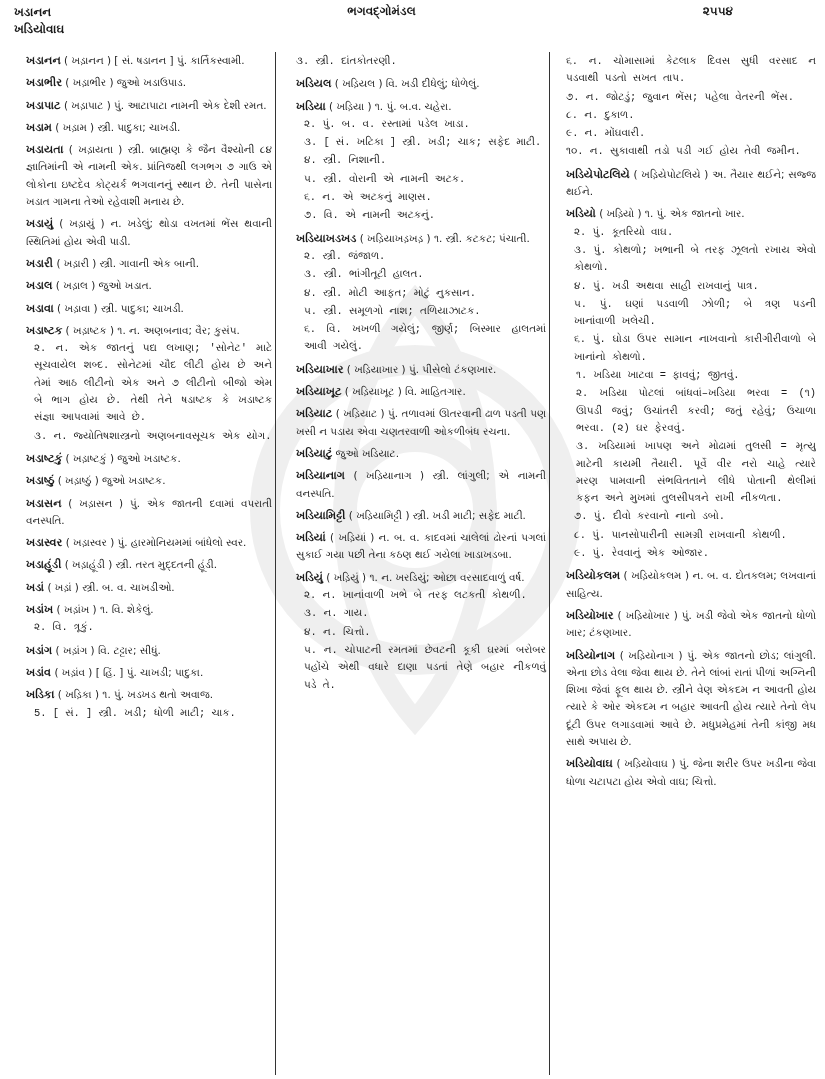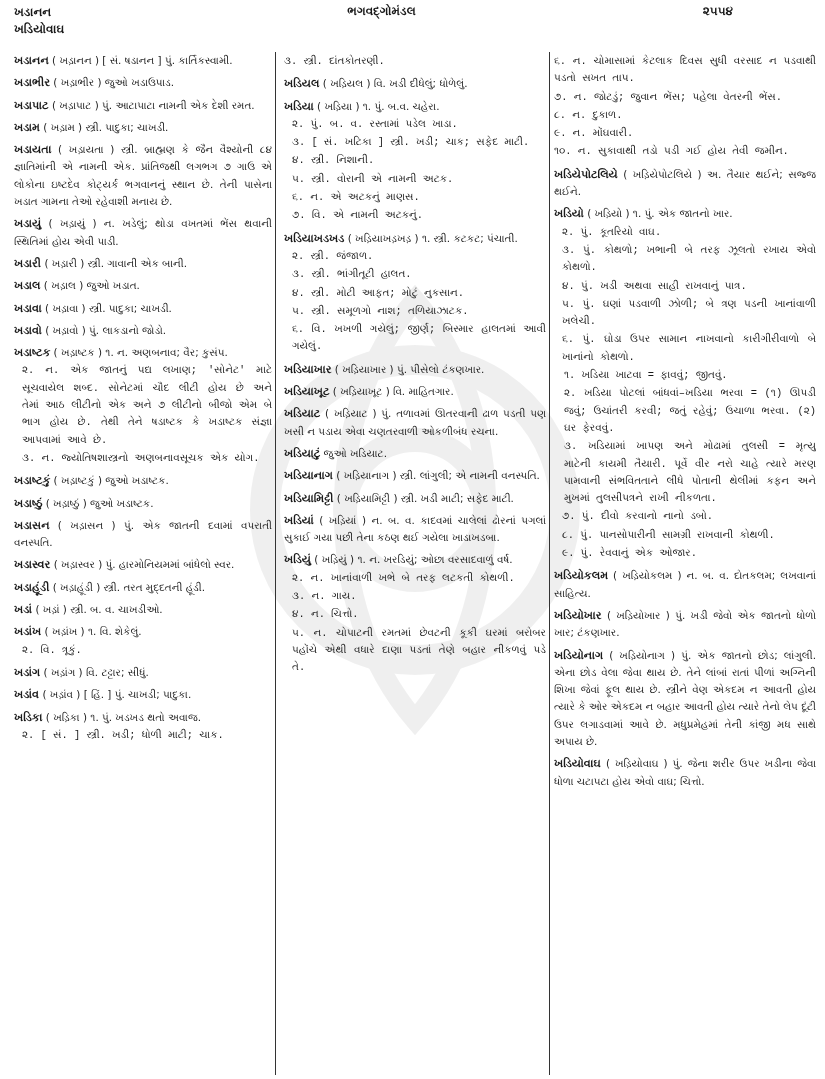--- a/index.html
+++ b/index.html
@@ -10,21 +10,21 @@
                pointer-events: none; opacity: 0.06; }
   .header { position: absolute; left: 14px; right: 10px; top: 4px; height: 46px; }
   .hdr-left { position: absolute; left: 0; top: 0; font-size: 12px; font-weight: bold; line-height: 17px; }
   .hdr-center { position: absolute; left: 0; right: 0; top: 0; text-align: center; font-size: 12px; font-weight: bold; }
   .hdr-right { position: absolute; right: 16px; top: 0; font-size: 12px; font-weight: bold; }
   .columns { position: absolute; top: 52px; left: 14px; right: 6px; bottom: 4px; display: flex; }
   .col { flex: 0 0 auto; font-size: 10.4px; line-height: 17.3px; overflow: hidden; }
   .col1 { width: 258px; padding-right: 3px; }
   .col2 { width: 262px; padding: 0 3px 0 8px; border-left: 1px solid #333; }
   .col3 { width: 262px; padding: 0 0 0 4px; border-left: 1px solid #333; }
-  .entry { margin: 0 0 5px 0; text-align: justify; }
+  .entry { margin: 0 0 5px 12px; text-align: justify; }
   .entry .hw { font-weight: bold; font-size: 11.2px; }
   .entry .sub { display: block; padding-left: 10px; }
   .entry .body { }
   .sense { display: block; padding-left: 8px; margin-top: 1px; font-family: Liberation Mono, monospace; }
   .sense.noindent { padding-left: 0; }
 </style>
 </head>
 <body>
 
 <div class="page">
@@ -48,32 +48,31 @@
     <div class="col col1">
         <div class="entry"><span class="hw">ખડાનન</span> <span class="body">( ખડ઼ાનન ) [ સં. ષડાનન ] પું. કાર્તિકસ્વામી.</span></div>
         <div class="entry"><span class="hw">ખડાભીર</span> <span class="body">( ખડ઼ાભીર ) જુઓ ખડાઉપાડ.</span></div>
         <div class="entry"><span class="hw">ખડાપાટ</span> <span class="body">( ખડ઼ાપાટ ) પું. આટાપાટા નામની એક દેશી રમત.</span></div>
         <div class="entry"><span class="hw">ખડામ</span> <span class="body">( ખડ઼ામ ) સ્ત્રી. પાદુકા; ચાખડી.</span></div>
         <div class="entry"><span class="hw">ખડાયતા</span> <span class="body">( ખડ઼ાયતા ) સ્ત્રી. બ્રાહ્મણ કે જૈન વૈશ્યોની ૮૪ જ્ઞાતિમાંની એ નામની એક. પ્રાંતિજથી લગભગ ૭ ગાઉ એ લોકોના ઇષ્ટદેવ કોટ્યર્ક ભગવાનનું સ્થાન છે. તેની પાસેના ખડાત ગામના તેઓ રહેવાશી મનાય છે.</span></div>
         <div class="entry"><span class="hw">ખડાયું</span> <span class="body">( ખડ઼ાયું ) ન. ખડેલું; થોડા વખતમાં ભેંસ થવાની સ્થિતિમાં હોય એવી પાડી.</span></div>
         <div class="entry"><span class="hw">ખડારી</span> <span class="body">( ખડ઼ારી ) સ્ત્રી. ગાવાની એક બાની.</span></div>
         <div class="entry"><span class="hw">ખડાલ</span> <span class="body">( ખડ઼ાલ ) જુઓ ખડાત.</span></div>
         <div class="entry"><span class="hw">ખડાવા</span> <span class="body">( ખડ઼ાવા ) સ્ત્રી. પાદુકા; ચાખડી.</span></div>
-        <div class="entry"><span class="hw">ખડાવો</span> <span class="body">( ખડ઼ાવો ) પું. લાકડાનો જોડો.</span></div>
         <div class="entry"><span class="hw">ખડાષ્ટક</span> <span class="body">( ખડ઼ાષ્ટક ) ૧. ન. અણબનાવ; વૈર; કુસંપ.</span><span class="sense">૨. ન. એક જાતનું પદ્ય લખાણ; 'સોનેટ' માટે સૂચવાયેલ શબ્દ. સોનેટમાં ચૌદ લીટી હોય છે અને તેમાં આઠ લીટીનો એક અને ૭ લીટીનો બીજો એમ બે ભાગ હોય છે. તેથી તેને ષડાષ્ટક કે ખડાષ્ટક સંજ્ઞા આપવામાં આવે છે.</span><span class="sense">૩. ન. જ્યોતિષશાસ્ત્રનો અણબનાવસૂચક એક યોગ.</span></div>
         <div class="entry"><span class="hw">ખડાષ્ટકું</span> <span class="body">( ખડ઼ાષ્ટકું ) જુઓ ખડાષ્ટક.</span></div>
         <div class="entry"><span class="hw">ખડાષ્ઠું</span> <span class="body">( ખડ઼ાષ્ઠું ) જુઓ ખડાષ્ટક.</span></div>
         <div class="entry"><span class="hw">ખડાસન</span> <span class="body">( ખડ઼ાસન ) પું. એક જાતની દવામાં વપરાતી વનસ્પતિ.</span></div>
         <div class="entry"><span class="hw">ખડાસ્વર</span> <span class="body">( ખડ઼ાસ્વર ) પું. હારમોનિયમમાં બાંધેલો સ્વર.</span></div>
         <div class="entry"><span class="hw">ખડાહૂંડી</span> <span class="body">( ખડ઼ાહૂંડી ) સ્ત્રી. તરત મુદ્દતની હૂંડી.</span></div>
         <div class="entry"><span class="hw">ખડાં</span> <span class="body">( ખડ઼ાં ) સ્ત્રી. બ. વ. ચાખડીઓ.</span></div>
         <div class="entry"><span class="hw">ખડાંખ</span> <span class="body">( ખડ઼ાંખ ) ૧. વિ. શેકેલું.</span><span class="sense">૨. વિ. ત્રૂકું.</span></div>
         <div class="entry"><span class="hw">ખડાંગ</span> <span class="body">( ખડ઼ાંગ ) વિ. ટટ્ટાર; સીધું.</span></div>
         <div class="entry"><span class="hw">ખડાંવ</span> <span class="body">( ખડ઼ાંવ ) [ હિં. ] પું. ચાખડી; પાદુકા.</span></div>
-        <div class="entry"><span class="hw">ખડિકા</span> <span class="body">( ખડ઼િકા ) ૧. પું. ખડખડ થતો અવાજ.</span><span class="sense">૨. [ સં. ] સ્ત્રી. ખડી; ધોળી માટી; ચાક.</span></div>
+        <div class="entry"><span class="hw">ખડિકા</span> <span class="body">( ખડ઼િકા ) ૧. પું. ખડખડ થતો અવાજ.</span><span class="sense">5. [ સં. ] સ્ત્રી. ખડી; ધોળી માટી; ચાક.</span></div>
       </div>
     <div class="col col2">
         <div class="entry">
           <span class="sense noindent">૩. સ્ત્રી. દાંતકોતરણી.</span>
         </div>
         <div class="entry"><span class="hw">ખડિયલ</span> <span class="body">( ખડ઼િયલ ) વિ. ખડી દીધેલું; ધોળેલું.</span></div>
         <div class="entry"><span class="hw">ખડિયા</span> <span class="body">( ખડ઼િયા ) ૧. પું. બ.વ. ચહેરા.</span><span class="sense">૨. પું. બ. વ. રસ્તામાં પડેલ ખાડા.</span><span class="sense">૩. [ સં. ખટિકા ] સ્ત્રી. ખડી; ચાક; સફેદ માટી.</span><span class="sense">૪. સ્ત્રી. નિશાની.</span><span class="sense">૫. સ્ત્રી. વોરાની એ નામની અટક.</span><span class="sense">૬. ન. એ અટકનું માણસ.</span><span class="sense">૭. વિ. એ નામની અટકનું.</span></div>
         <div class="entry"><span class="hw">ખડિયાખડખડ</span> <span class="body">( ખડ઼િયાખડ઼ખડ઼ ) ૧. સ્ત્રી. કટકટ; પંચાતી.</span><span class="sense">૨. સ્ત્રી. જંજાળ.</span><span class="sense">૩. સ્ત્રી. ભાંગીતૂટી હાલત.</span><span class="sense">૪. સ્ત્રી. મોટી આફત; મોટું નુકસાન.</span><span class="sense">૫. સ્ત્રી. સમૂળગો નાશ; તળિયાઝાટક.</span><span class="sense">૬. વિ. ખખળી ગયેલું; જીર્ણ; બિસ્માર હાલતમાં આવી ગયેલું.</span></div>
         <div class="entry"><span class="hw">ખડિયાખાર</span> <span class="body">( ખડ઼િયાખાર ) પું. પીસેલો ટંકણખાર.</span></div>
         <div class="entry"><span class="hw">ખડિયાખૂટ</span> <span class="body">( ખડ઼િયાખૂટ ) વિ. માહિતગાર.</span></div>

